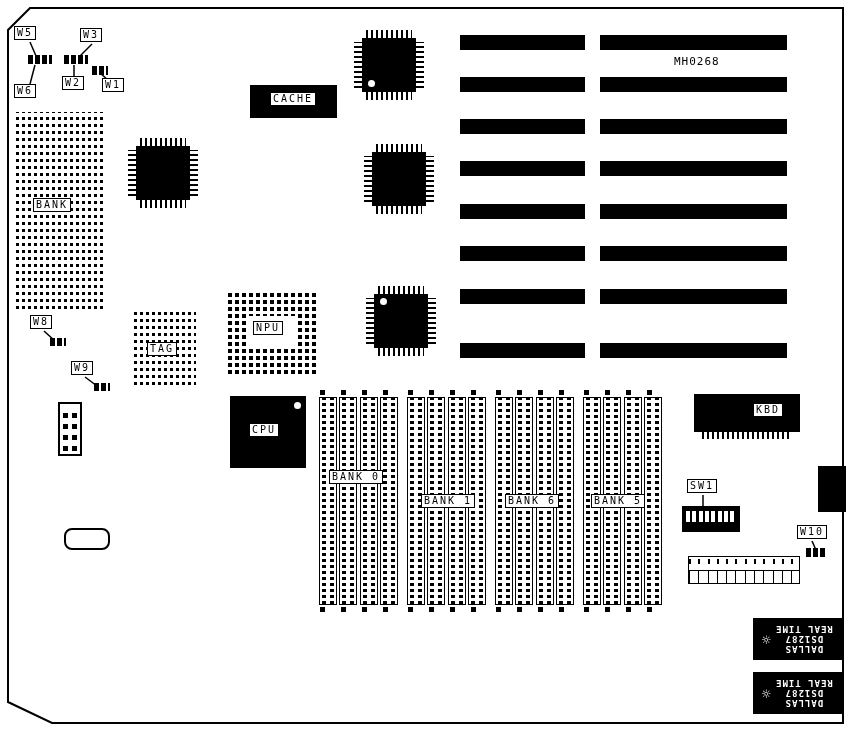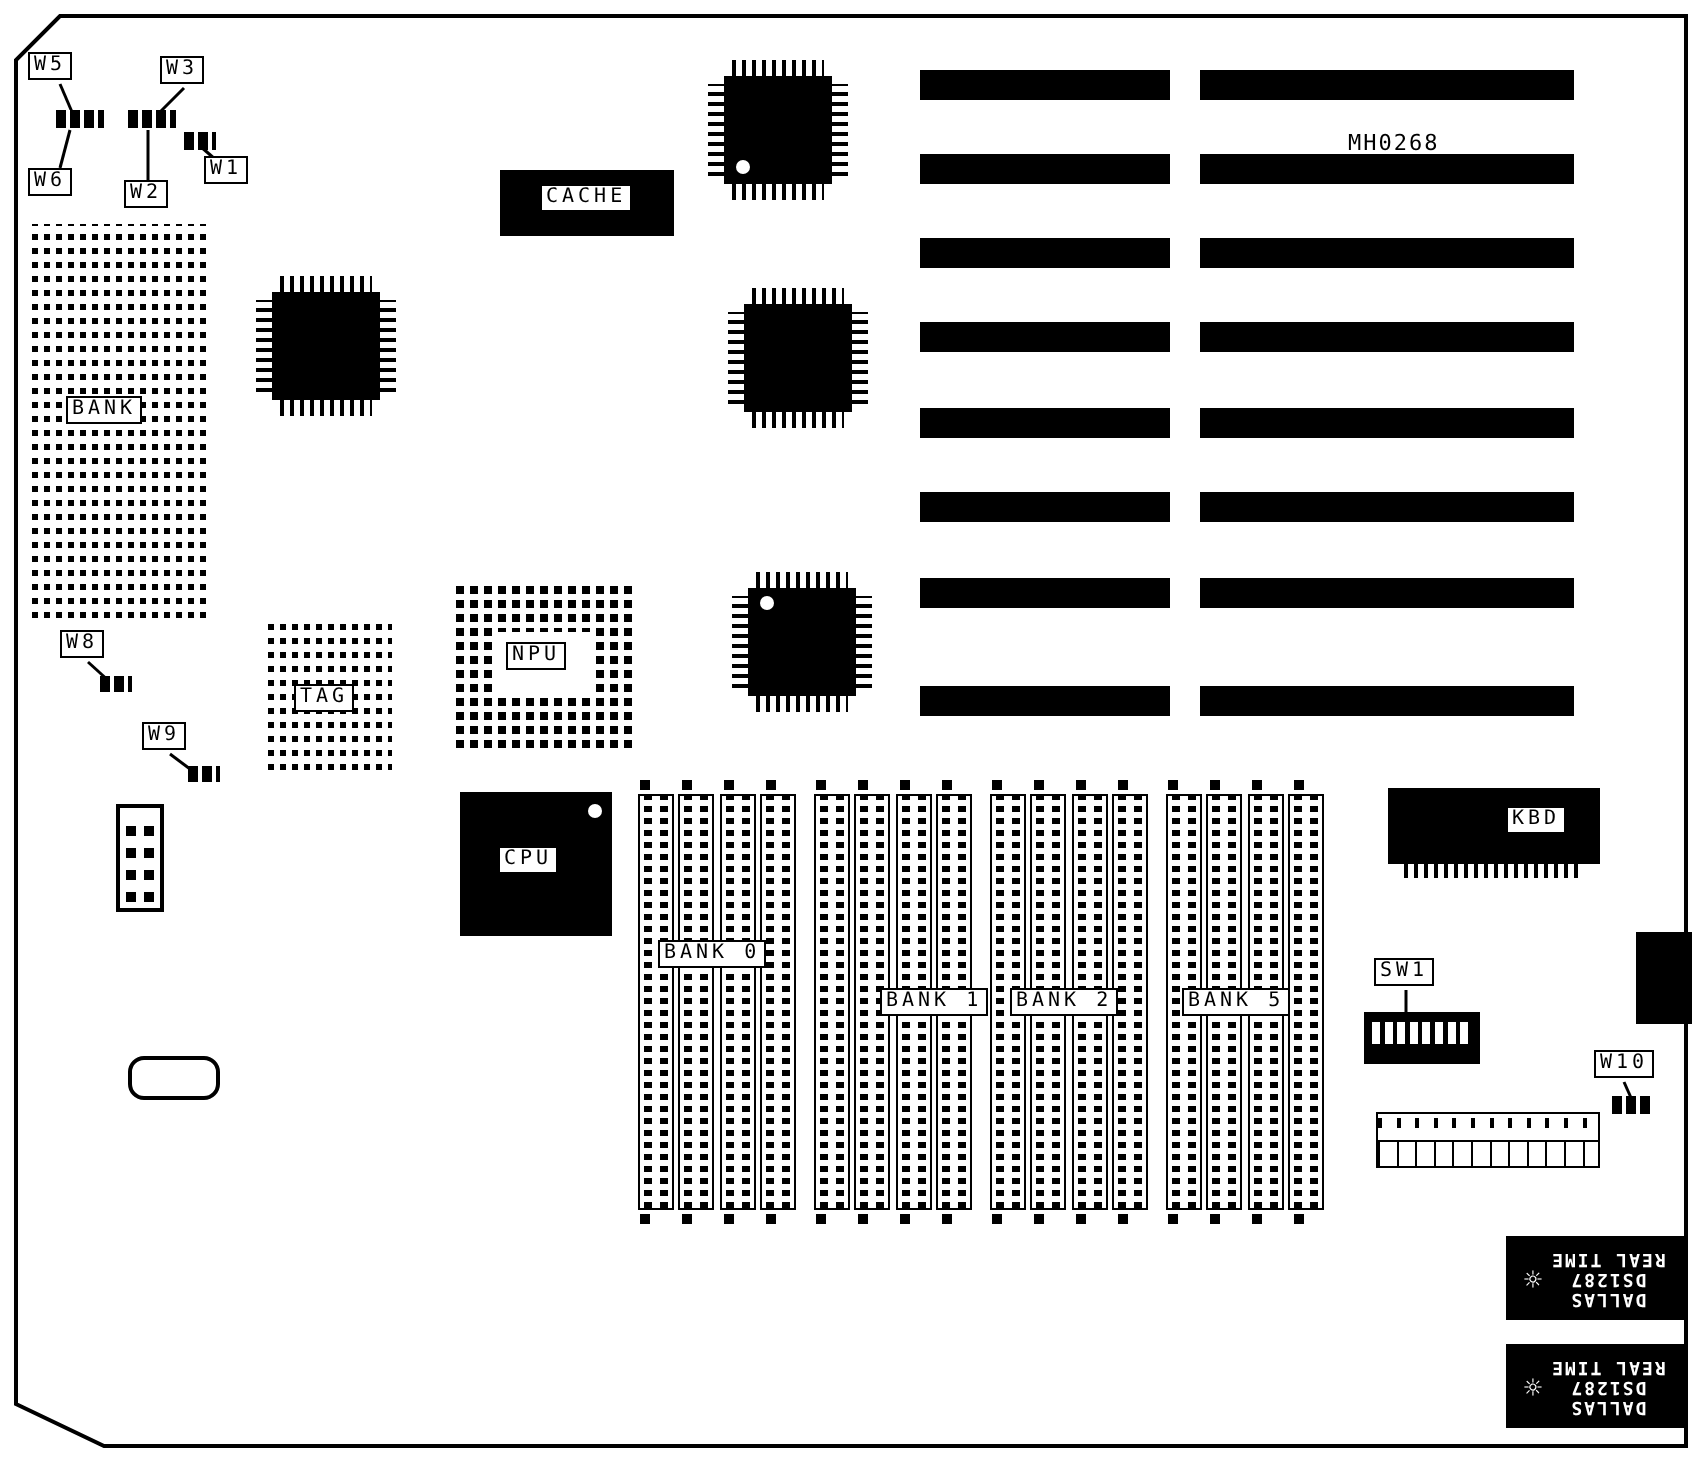--- a/index.html
+++ b/index.html
@@ -5,21 +5,21 @@
   *{margin:0;padding:0;box-sizing:border-box;}
   html,body{background:#fff;}
   #stage{position:relative;width:851px;height:731px;background:#fff;
          font-family:"DejaVu Sans Mono",monospace;color:#000;overflow:hidden;}
   .abs{position:absolute;}
   .blk{position:absolute;background:#000;z-index:2;}
   .outline{position:absolute;border:2px solid #000;background:#fff;z-index:2;}
   .label-box{position:absolute;background:#fff;border:1px solid #000;
              font-size:10px;line-height:12px;padding:0 2px;letter-spacing:2px;
              white-space:nowrap;z-index:6;}
-  .plain-text{position:absolute;font-size:11px;letter-spacing:1px;z-index:3;margin-top:10px;}
+  .plain-text{position:absolute;font-size:11px;letter-spacing:1px;z-index:3;}
   .dip{position:absolute;z-index:1;
     background-image:
       repeating-linear-gradient(90deg,transparent 0 3px,#fff 3px 6px),
       repeating-linear-gradient(0deg,#000 1px 4px,transparent 4px 8px,#000 8px 11px,transparent 11px 15px);}
   .npu-grid{position:absolute;z-index:1;
     background-image:
       linear-gradient(0deg,transparent 0 4px,#fff 4px 7px),
       linear-gradient(90deg,#000 0 4px,#fff 4px 7px);
     background-size:7px 7px;}
   .npu-center{position:absolute;background:#fff;z-index:2;}
@@ -88,21 +88,21 @@
       <line x1="703" y1="495" x2="703" y2="508"></line>
     </g>
   </svg>
 
   <div class="jumper" style="left:28px;top:55px;width:24px;height:9px"></div>
   <div class="jumper" style="left:64px;top:55px;width:24px;height:9px"></div>
   <div class="jumper" style="left:92px;top:66px;width:16px;height:9px"></div>
   <div class="label-box" style="left:14px;top:26px">W5</div>
   <div class="label-box" style="left:80px;top:28px">W3</div>
   <div class="label-box" style="left:14px;top:84px">W6</div>
-  <div class="label-box" style="left:62px;top:90px">W2</div>
+  <div class="label-box" style="left:62px;top:76px">W2</div>
   <div class="label-box" style="left:102px;top:78px">W1</div>
 
   <div class="dip" style="left:16px;top:112px;width:88px;height:198px"></div>
   <div class="label-box" style="left:33px;top:198px">BANK</div>
 
   <div class="blk" style="left:136px;top:146px;width:54px;height:54px"></div>
   <div class="pins-h" style="left:140px;top:138px;width:46px;height:8px"></div>
   <div class="pins-h" style="left:140px;top:200px;width:46px;height:8px"></div>
   <div class="pins-v" style="left:128px;top:150px;width:8px;height:46px"></div>
   <div class="pins-v" style="left:190px;top:150px;width:8px;height:46px"></div>
@@ -185,22 +185,22 @@
     <div class="simm" style="left:42px"></div>
     <div class="simm" style="left:62px"></div>
   </div>
   <div class="bank" style="left:582px;top:390px">
     <div class="simm" style="left:1px"></div>
     <div class="simm" style="left:21px"></div>
     <div class="simm" style="left:42px"></div>
     <div class="simm" style="left:62px"></div>
   </div>
   <div class="label-box" style="left:329px;top:470px">BANK 0</div>
-  <div class="label-box" style="left:440px;top:494px">BANK 1</div>
-  <div class="label-box" style="left:505px;top:494px">BANK 2</div>
+  <div class="label-box" style="left:421px;top:494px">BANK 1</div>
+  <div class="label-box" style="left:505px;top:494px">BANK 6</div>
   <div class="label-box" style="left:591px;top:494px">BANK 5</div>
 
   <div class="blk" style="left:694px;top:394px;width:106px;height:38px"></div>
   <div class="pins-h" style="left:702px;top:432px;width:90px;height:7px"></div>
   <div class="label-box" style="left:753px;top:403px">KBD</div>
 
   <div class="label-box" style="left:687px;top:479px">SW1</div>
   <div class="sw-body" style="left:682px;top:506px;width:58px;height:26px"></div>
   <div class="sw-squares" style="left:686px;top:511px;width:50px;height:11px"></div>
 

